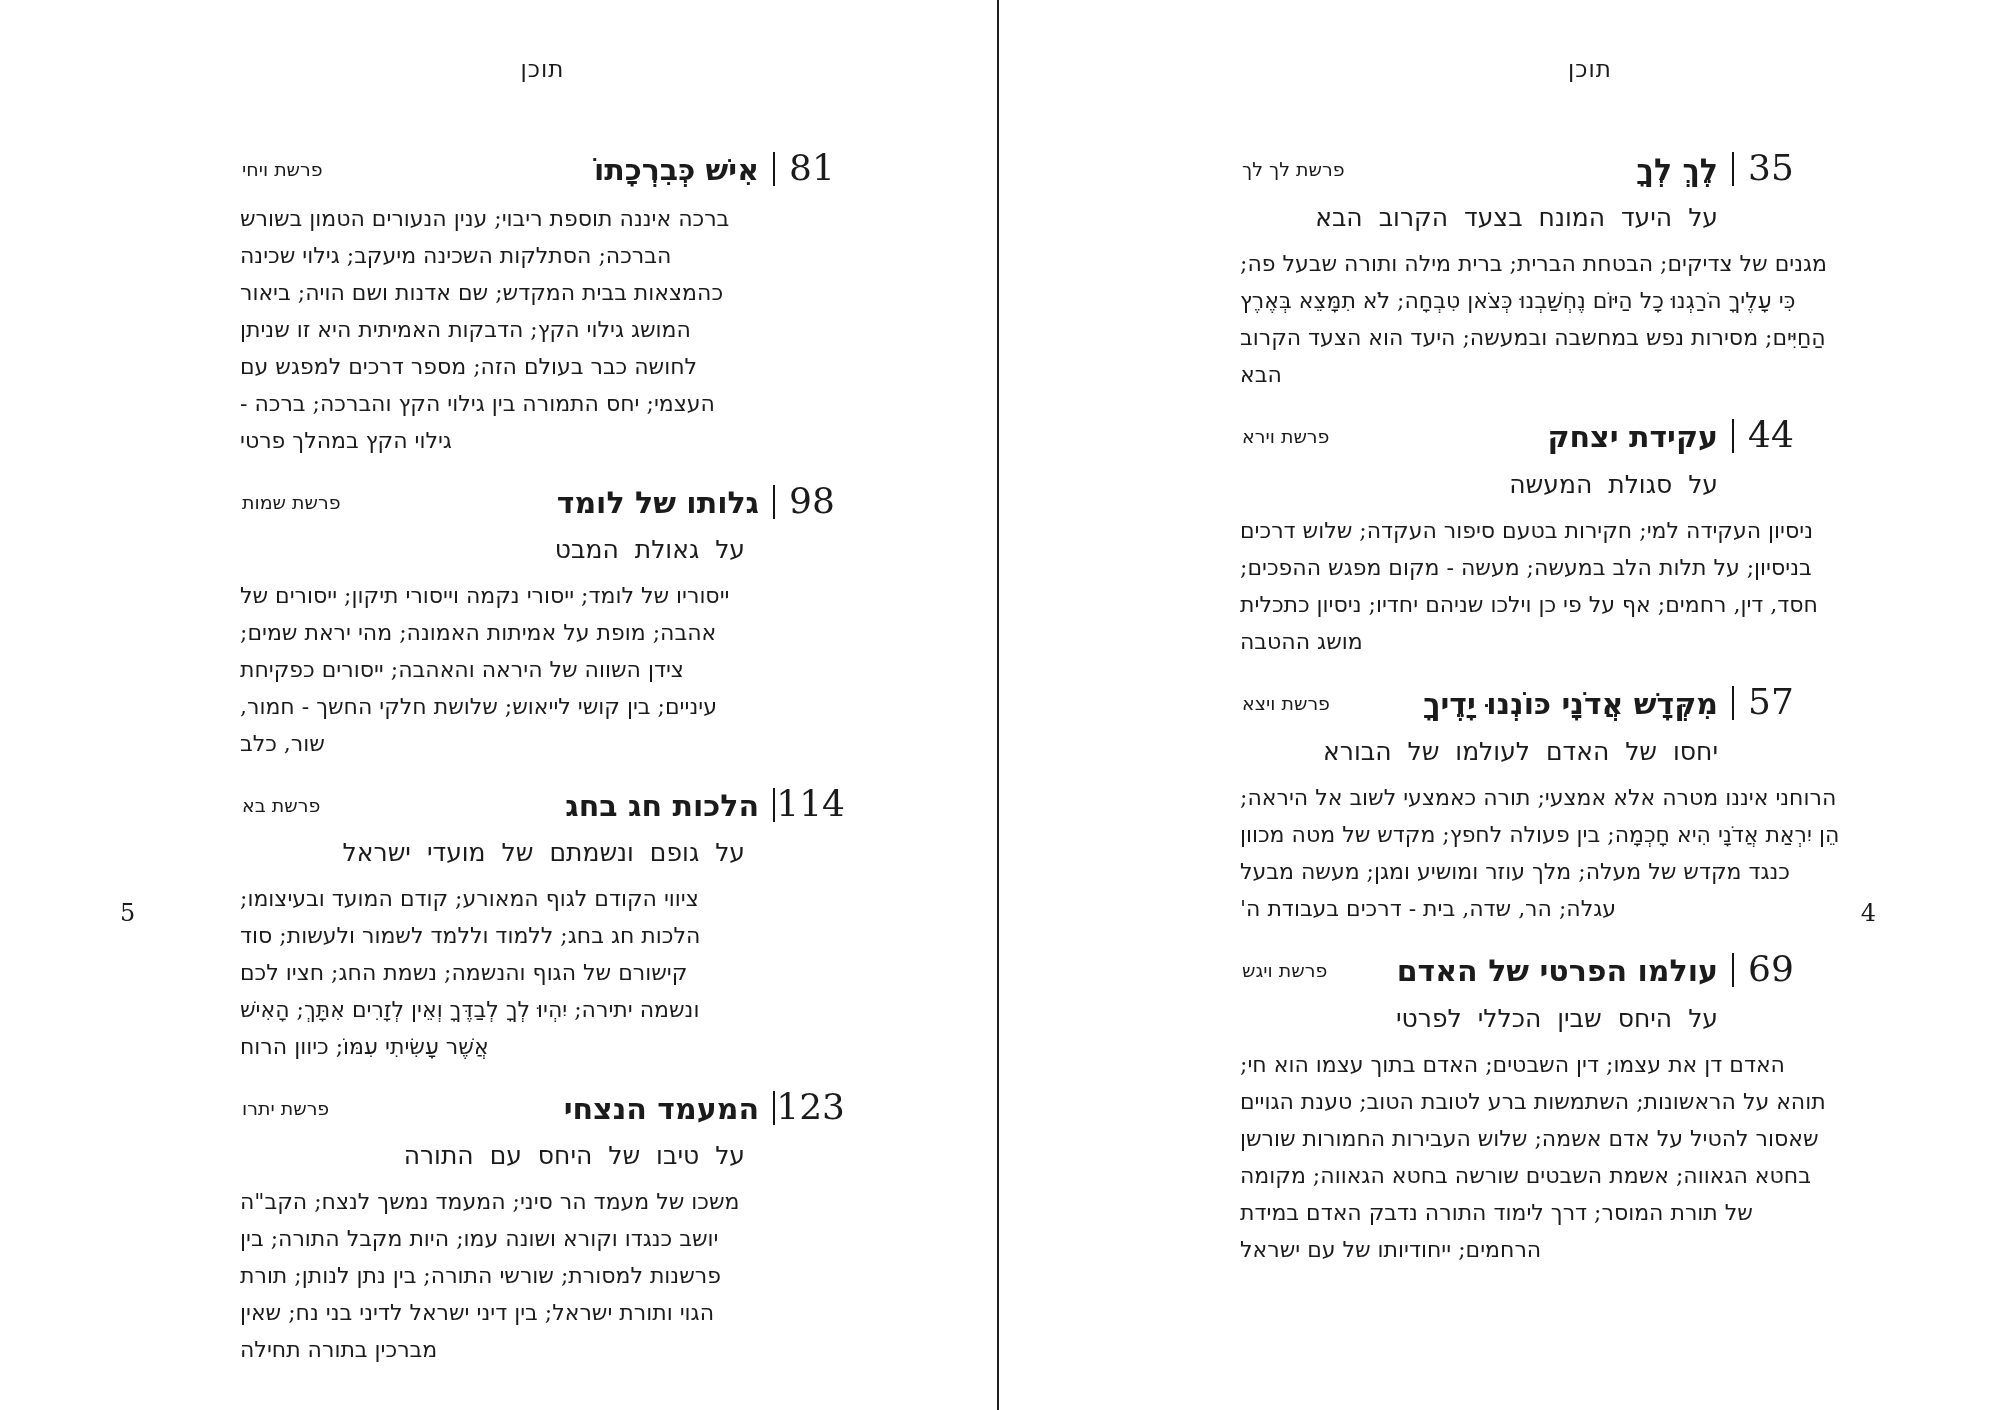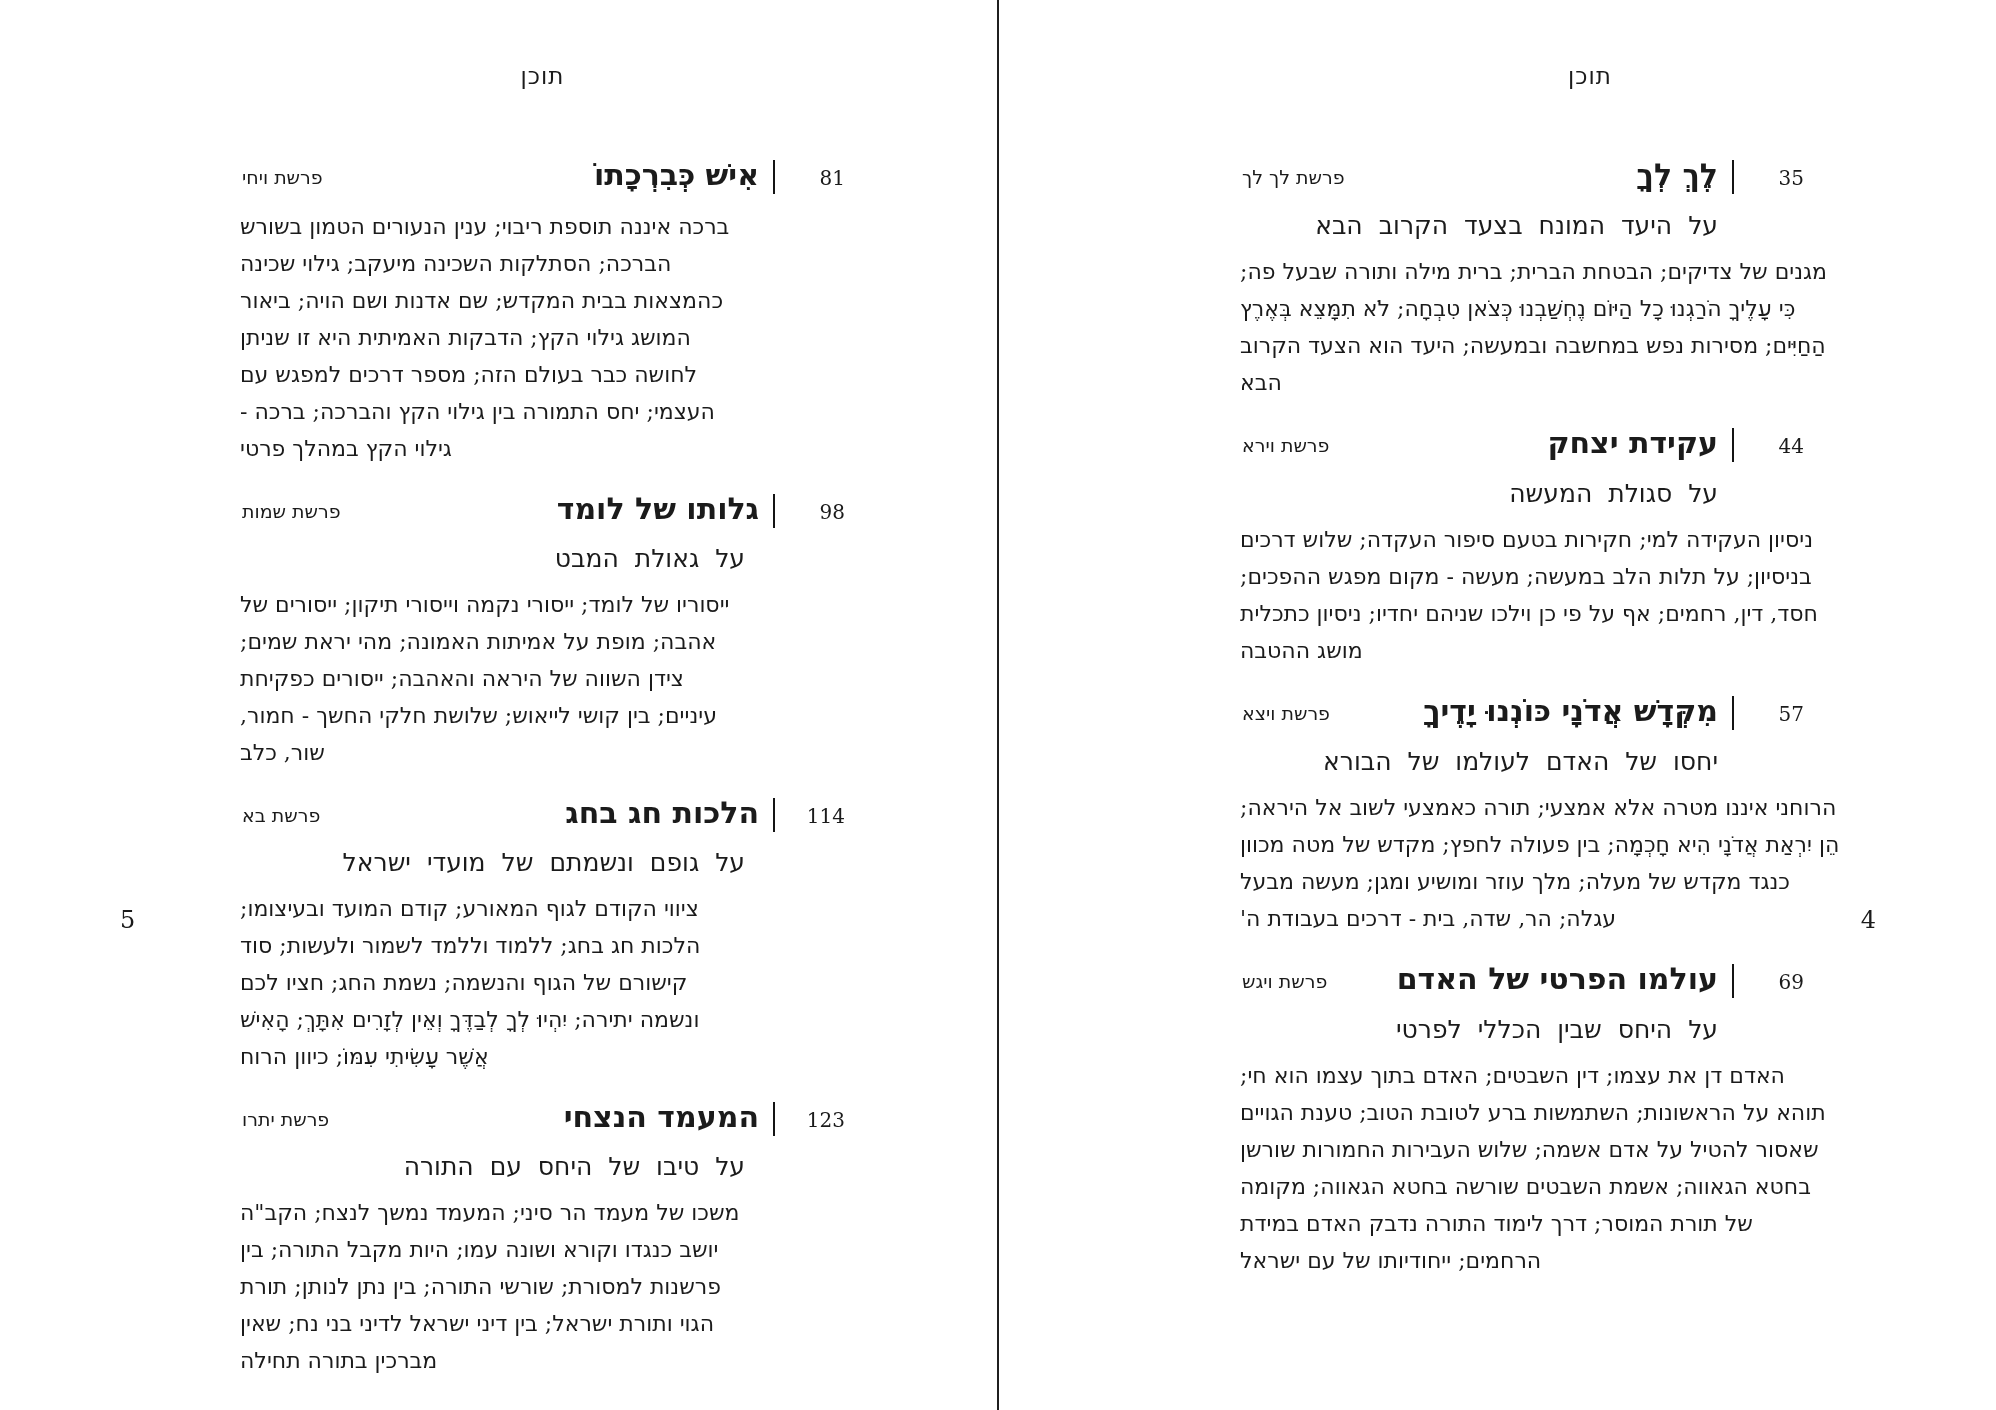--- a/index.html
+++ b/index.html
@@ -2,32 +2,32 @@
 <html lang="he"><head>
 <meta charset="utf-8">
 <style>
   html,body{margin:0;padding:0;}
   body{
     width:1996px;height:1410px;position:relative;background:#ffffff;
     font-family:"DejaVu Serif","DejaVu Sans",serif;color:#1b1b1b;
     overflow:hidden;
   }
   .spine{position:absolute;left:997px;top:0;width:2px;height:1410px;background:#1f1f1f;}
-  .page{position:absolute;top:7px;height:1022px;width:998px;direction:rtl;}
+  .page{position:absolute;top:0;height:1022px;width:998px;direction:rtl;}
   .page-right{left:998px;}
   .page-left{left:0;}
   .col{position:absolute;top:0;padding-top:56px;}
   .page-right .col{right:156px;width:600px;}
   .page-left  .col{left:240px;width:605px;}
   .page-header{font-size:23px;text-align:center;letter-spacing:1px;margin-bottom:66px;}
   .page-right .page-header{margin-left:100px;}
   .entry{margin-bottom:22px;}
   .entry-head{display:flex;align-items:baseline;line-height:40px;}
   .page-right .entry-head{padding-right:36px;}
-  .num{flex:none;width:56px;text-align:right;font-size:20px;}
+  .num{flex:none;width:56px;text-align:left;font-size:36px;}
   .vbar{flex:none;width:2px;height:34px;background:#141414;margin:0 14px;align-self:center;}
   .title{font-size:30px;font-weight:bold;white-space:nowrap;}
   .parasha{margin-inline-start:auto;font-size:19px;align-self:center;padding-inline-end:2px;text-align:right;}
   .subtitle{margin-top:10px;line-height:34px;font-size:25px;word-spacing:8px;}
   .page-right .subtitle{padding-right:122px;margin-top:11px;}
   .page-left  .subtitle{padding-right:100px;}
   .tbody{margin-top:10px;line-height:37px;font-size:22px;text-align:left;}
   .page-left .tbody{padding-right:100px;}
   .page-num{position:absolute;bottom:95px;font-size:24px;}
   .page-right .page-num{right:120px;}

